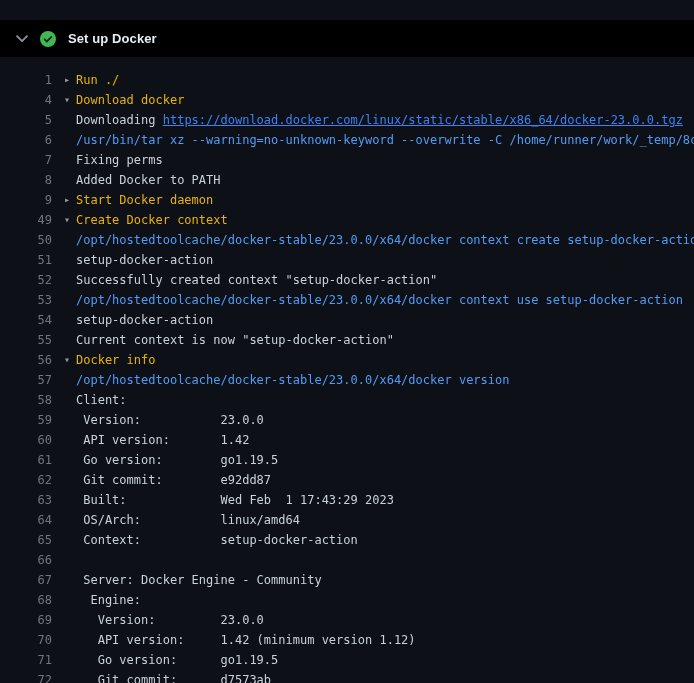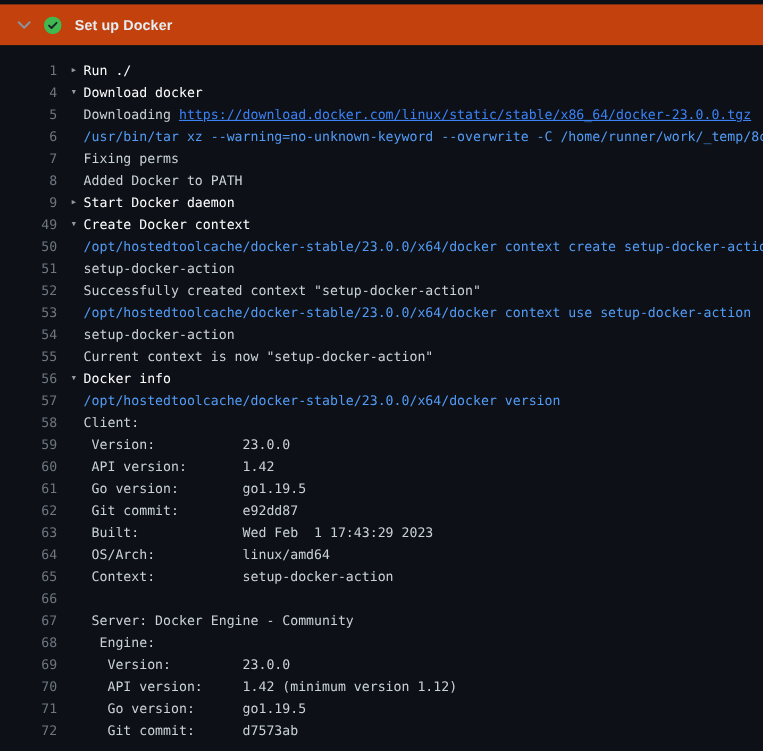--- a/index.html
+++ b/index.html
@@ -2,21 +2,21 @@
 <html><head>
 <meta charset="utf-8">
 <style>
   html,body{margin:0;padding:0;}
   body{
     width:694px;height:683px;overflow:hidden;
     background:#0d1117;
     font-family:"Liberation Sans",sans-serif;
   }
   .step-header{
-    height:37px;margin-top:4px;background:#c2410c;
+    height:37px;margin-top:20px;background:#000000;
     display:flex;align-items:center;padding:0 16px;gap:12px;
     cursor:pointer;
   }
   .chev{display:flex;align-items:center;}
   .check{display:flex;align-items:center;}
   .step-title{color:#e6edf3;font-size:13px;font-weight:700;letter-spacing:.1px;}
   .log{
     padding:13px 0 8px 0;
     font-family:"DejaVu Sans Mono","Liberation Mono",monospace;
     font-size:12px;line-height:20px;
@@ -25,21 +25,21 @@
   .line{display:flex;height:20px;align-items:center;}
   .num{
     width:52px;flex:none;text-align:right;color:#6e7681;
     cursor:pointer;user-select:none;
   }
   .arrow{
     width:12px;flex:none;margin-left:12px;color:#9198a1;
     font-size:10px;line-height:20px;cursor:pointer;
   }
   .text{color:#c9d1d9;flex:none;}
-  .group{color:#ffffff;cursor:pointer;}
+  .group{color:#eab308;cursor:pointer;}
   .cmd{color:#539bf5;}
   .link{color:#3b82f6;text-decoration:underline;cursor:pointer;}
 </style>
 </head>
 <body>
 
 <div class="step-header">
   <span class="chev">
     <svg width="12" height="8" viewBox="0 0 12 8">
       <path d="M1 1.2l5 5 5-5" stroke="#8b949e" stroke-width="1.8" fill="none" stroke-linecap="round" stroke-linejoin="round"></path>

